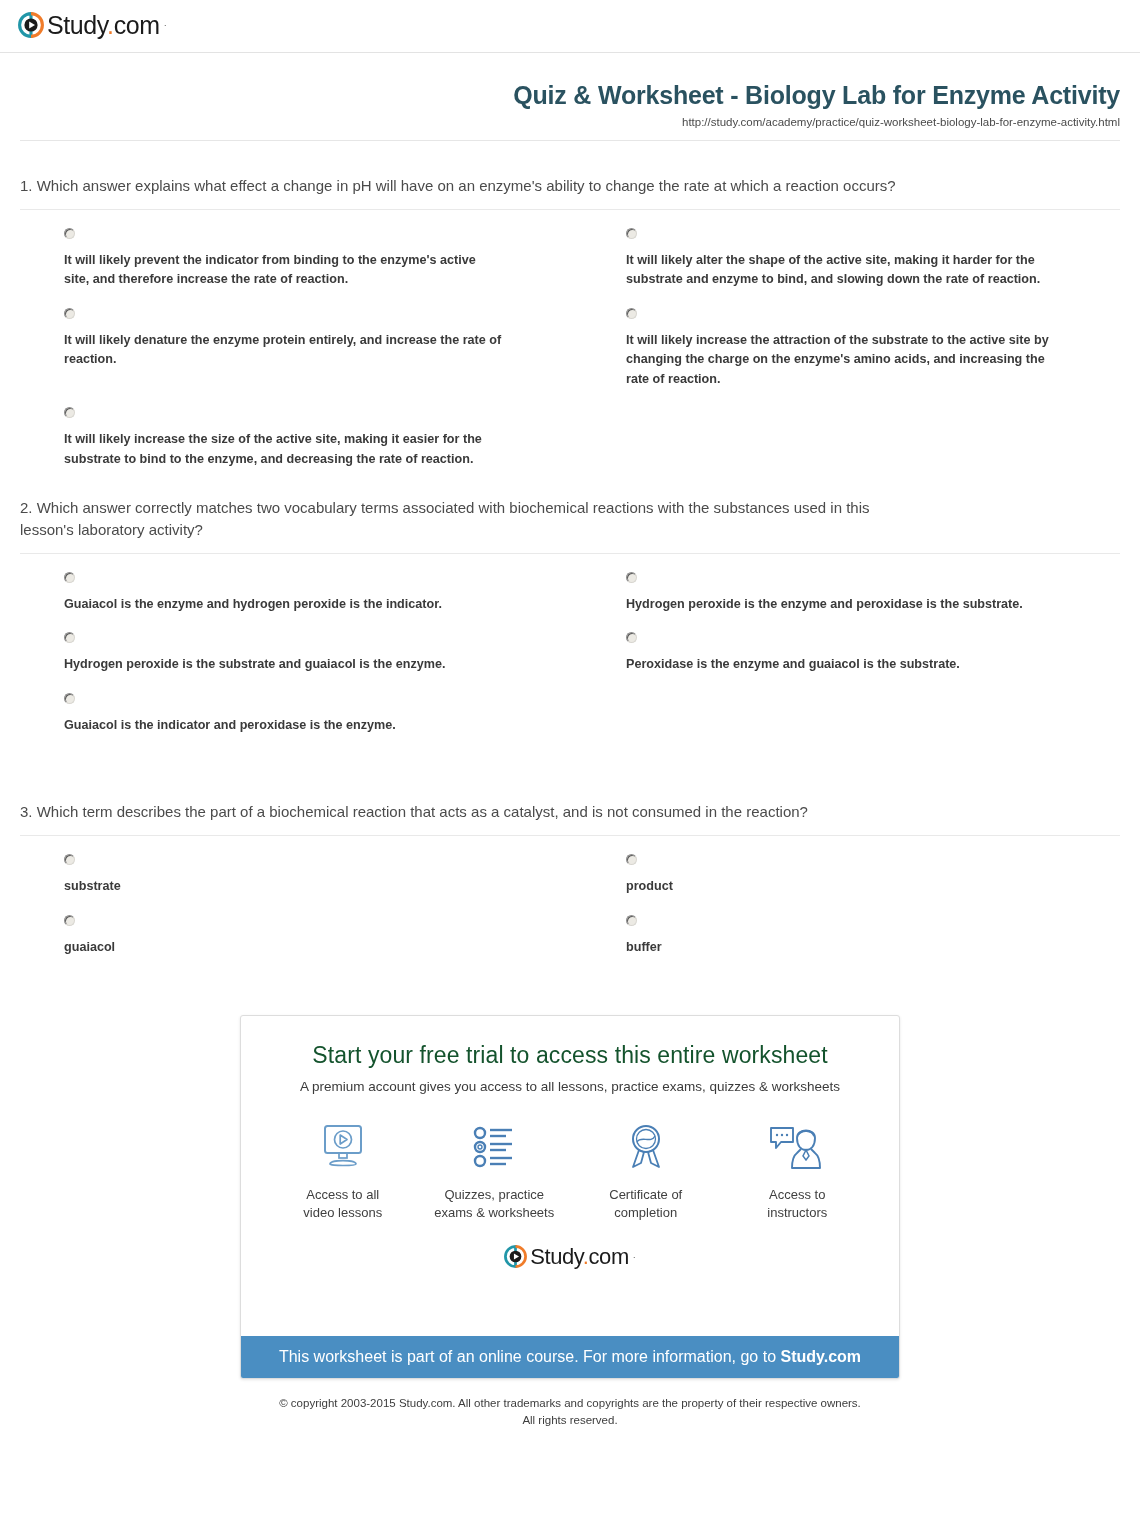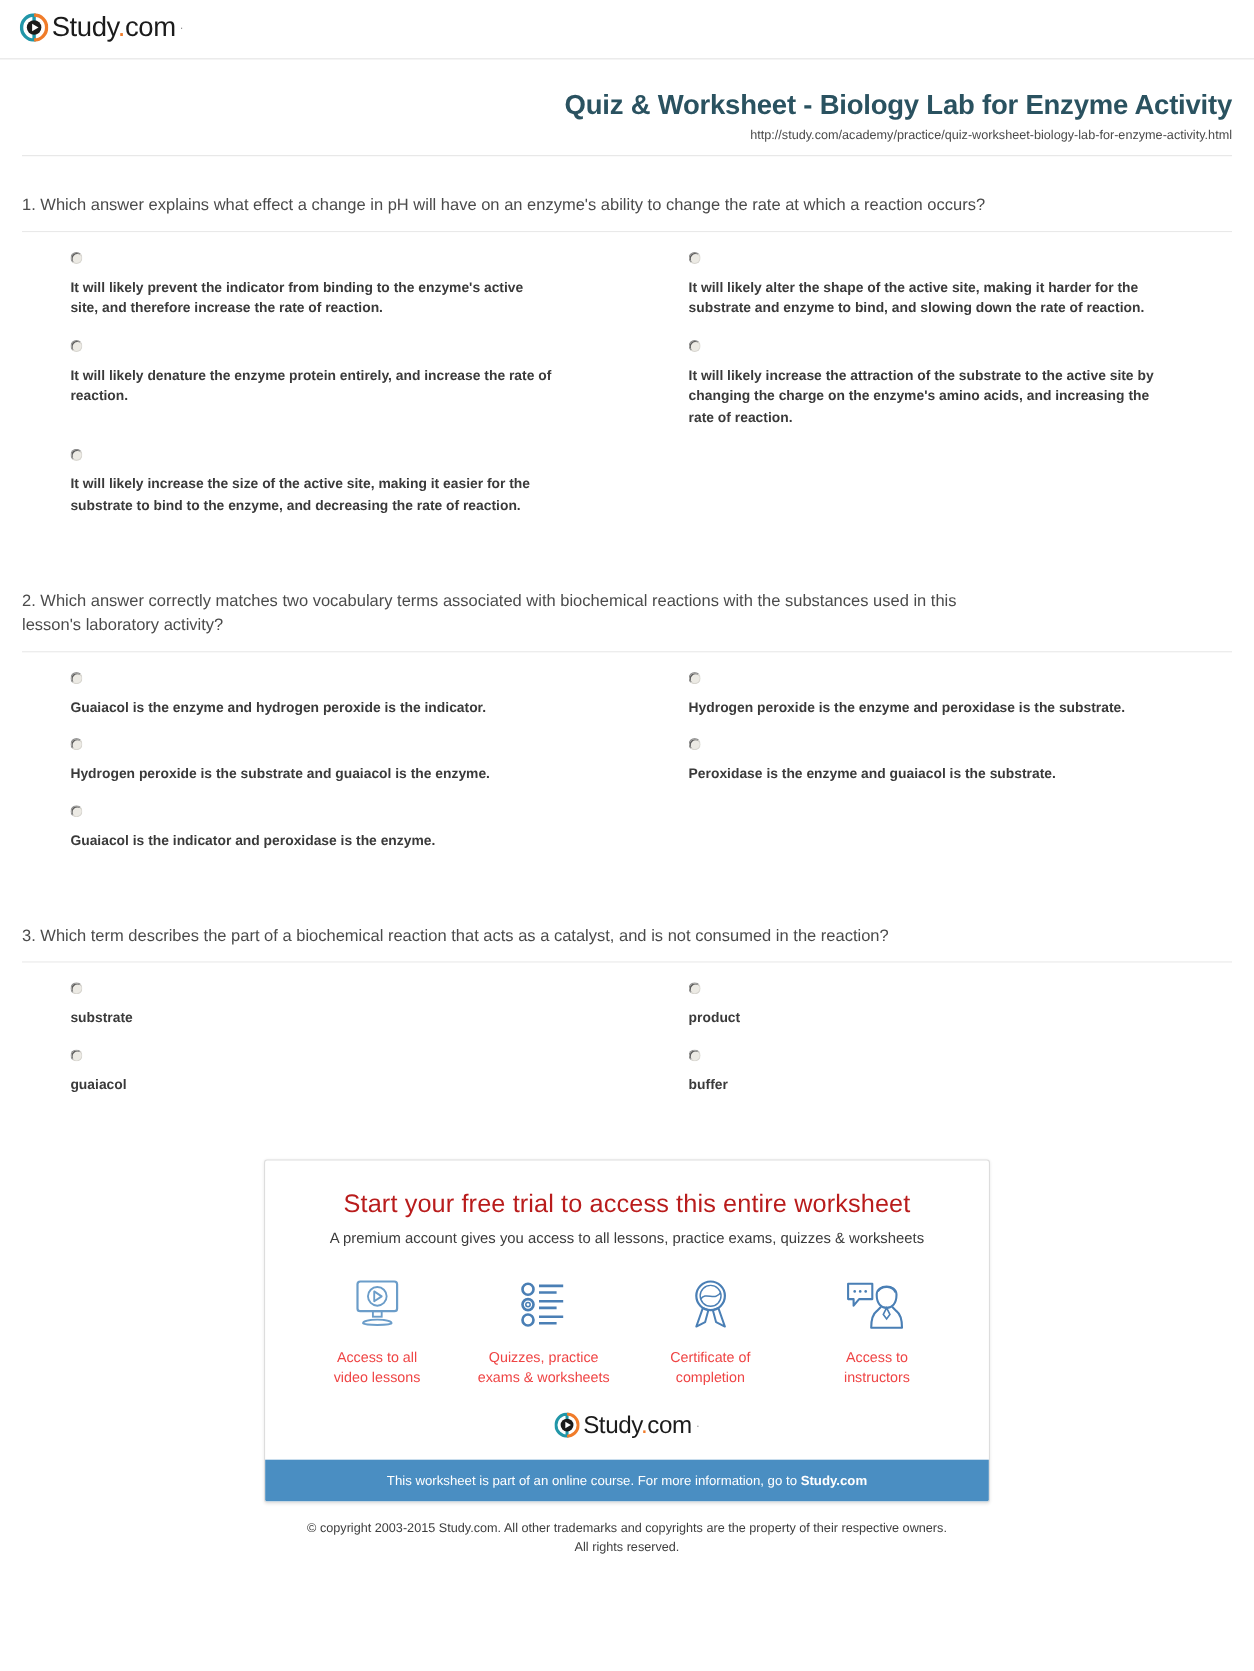--- a/index.html
+++ b/index.html
@@ -127,21 +127,21 @@
     border-radius: 3px;
     box-shadow: 0 1px 3px rgba(0,0,0,0.10);
     overflow: hidden;
   }
   .promo-head {
     text-align: center;
     padding: 26px 20px 0 20px;
   }
   .promo-title {
     font-size: 23px;
-    color: #b91c1c;
+    color: #14532d;
     font-weight: 400;
     margin: 0 0 10px 0;
     letter-spacing: .1px;
   }
   .promo-sub {
     font-size: 13.5px;
     color: #3b3b3b;
     margin: 0;
   }
   .perks {
@@ -152,37 +152,38 @@
   .perk { text-align: center; }
   .perk-icon {
     height: 58px;
     display: flex;
     align-items: center;
     justify-content: center;
     margin-bottom: 10px;
   }
   .perk-label {
     font-size: 13px;
-    color: #ef4444;
+    color: #404040;
     line-height: 1.35;
     white-space: pre-line;
   }
   .promo-logo-row {
     display: flex;
     justify-content: center;
     padding: 10px 0 20px 0;
   }
   .promo-logo .logo-mark { width: 23px; height: 23px; }
   .promo-logo .logo-word { font-size: 22px; }
   .promo-bar {
     background: #4a8ec2;
     color: #ffffff;
     text-align: center;
-    font-size: 12px;
+    font-size: 16px;
     padding: 12px 10px;
+    margin-top: 48px;
   }
   .promo-bar b { font-weight: bold; }
 
   
   .copyright {
     text-align: center;
     font-size: 11.5px;
     color: #3d3d3d;
     line-height: 1.45;
     margin: 16px auto 20px auto;
@@ -233,21 +234,21 @@
         <span class="radio"></span>
         <span class="option-label">It will likely increase the attraction of the substrate to the active site by changing the charge on the enzyme's amino acids, and increasing the rate of reaction.</span>
       </div>
       <div class="option">
         <span class="radio"></span>
         <span class="option-label">It will likely increase the size of the active site, making it easier for the substrate to bind to the enzyme, and decreasing the rate of reaction.</span>
       </div>
     </div>
   </section>
 
-  <section class="question-block" style="margin-top:66px;">
+  <section class="question-block" style="margin-top:28px;">
     <p class="question-text">2. Which answer correctly matches two vocabulary terms associated with biochemical reactions with the substances used in this lesson's laboratory activity?</p>
     <div class="question-rule"></div>
     <div class="options">
       <div class="option">
         <span class="radio"></span>
         <span class="option-label">Guaiacol is the enzyme and hydrogen peroxide is the indicator.</span>
       </div>
       <div class="option">
         <span class="radio"></span>
         <span class="option-label">Hydrogen peroxide is the enzyme and peroxidase is the substrate.</span>

